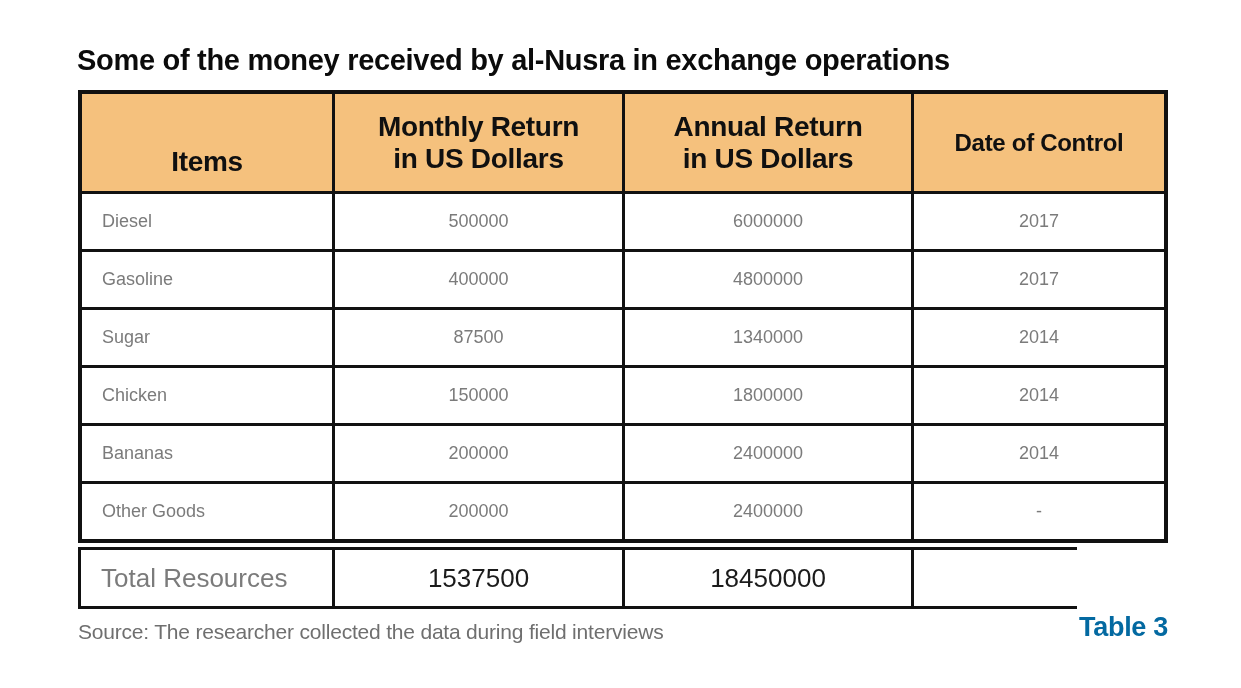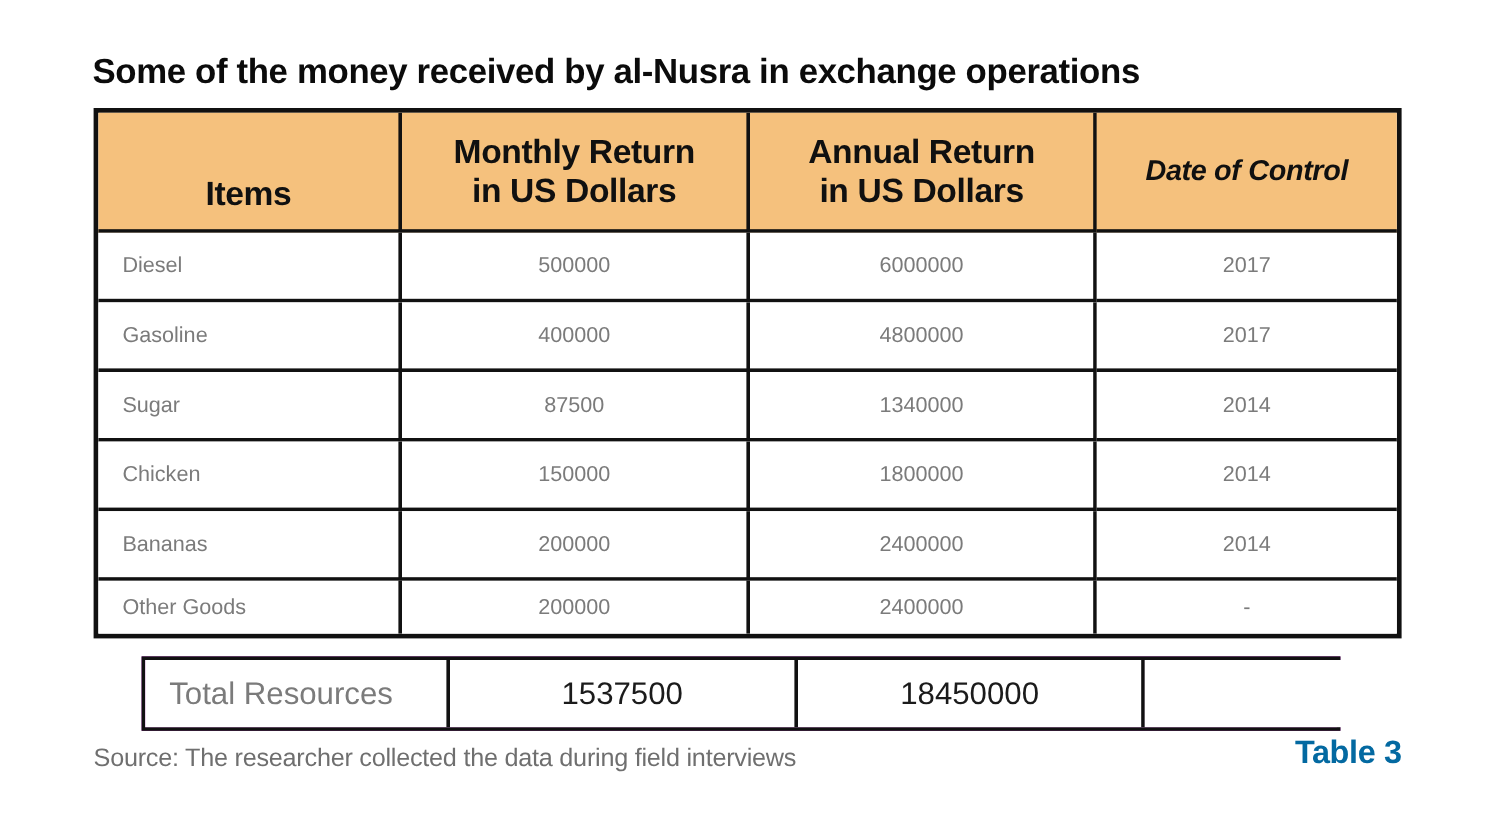--- a/index.html
+++ b/index.html
@@ -26,39 +26,38 @@
   .hc{
     box-sizing:border-box;height:100px;
     background:#F5C17D;
     border-right:3px solid #111;border-bottom:3px solid #111;
     display:flex;flex-direction:column;align-items:center;justify-content:center;
     font-weight:700;font-size:28px;line-height:1.13;color:#101010;letter-spacing:-0.3px;
     text-align:center;
   }
   .hc.items{justify-content:flex-end;padding-bottom:13px;}
   .hc.date{font-size:24px;}
-  .hc.lastcol{border-right:none;font-style:italic;}
+  .hc.lastcol{border-right:none;}
 
   .bc{
     box-sizing:border-box;height:58px;
     border-right:3px solid #111;border-bottom:3px solid #111;
     display:flex;align-items:center;justify-content:center;
     font-size:18px;color:#7b7b7b;background:#fff;
   }
   .bc.item{justify-content:flex-start;padding-left:20px;}
   .bc.lastcol{border-right:none;}
-  .lastrow .bc{border-bottom:none;height:44px;}
+  .lastrow .bc{border-bottom:none;height:55px;}
 
   
   .total-table{
     position:absolute;left:78px;top:547px;width:999px;
     box-sizing:border-box;border:3px solid #111;
     display:grid;grid-template-columns:254px 290px 289px 251px;
-    background:#a21caf;
-    margin-left:40px;
+    background:#be185d;
   }
   .tc{
     box-sizing:border-box;height:56px;
     border-right:3px solid #111;
     display:flex;align-items:center;justify-content:center;
     font-size:26px;color:#7b7b7b;background:#fff;
   }
   .tc.item{justify-content:flex-start;padding-left:20px;}
   .tc.num{font-weight:400;color:#1b1b1b;}
   .tc.lastcol{border-right:none;}

